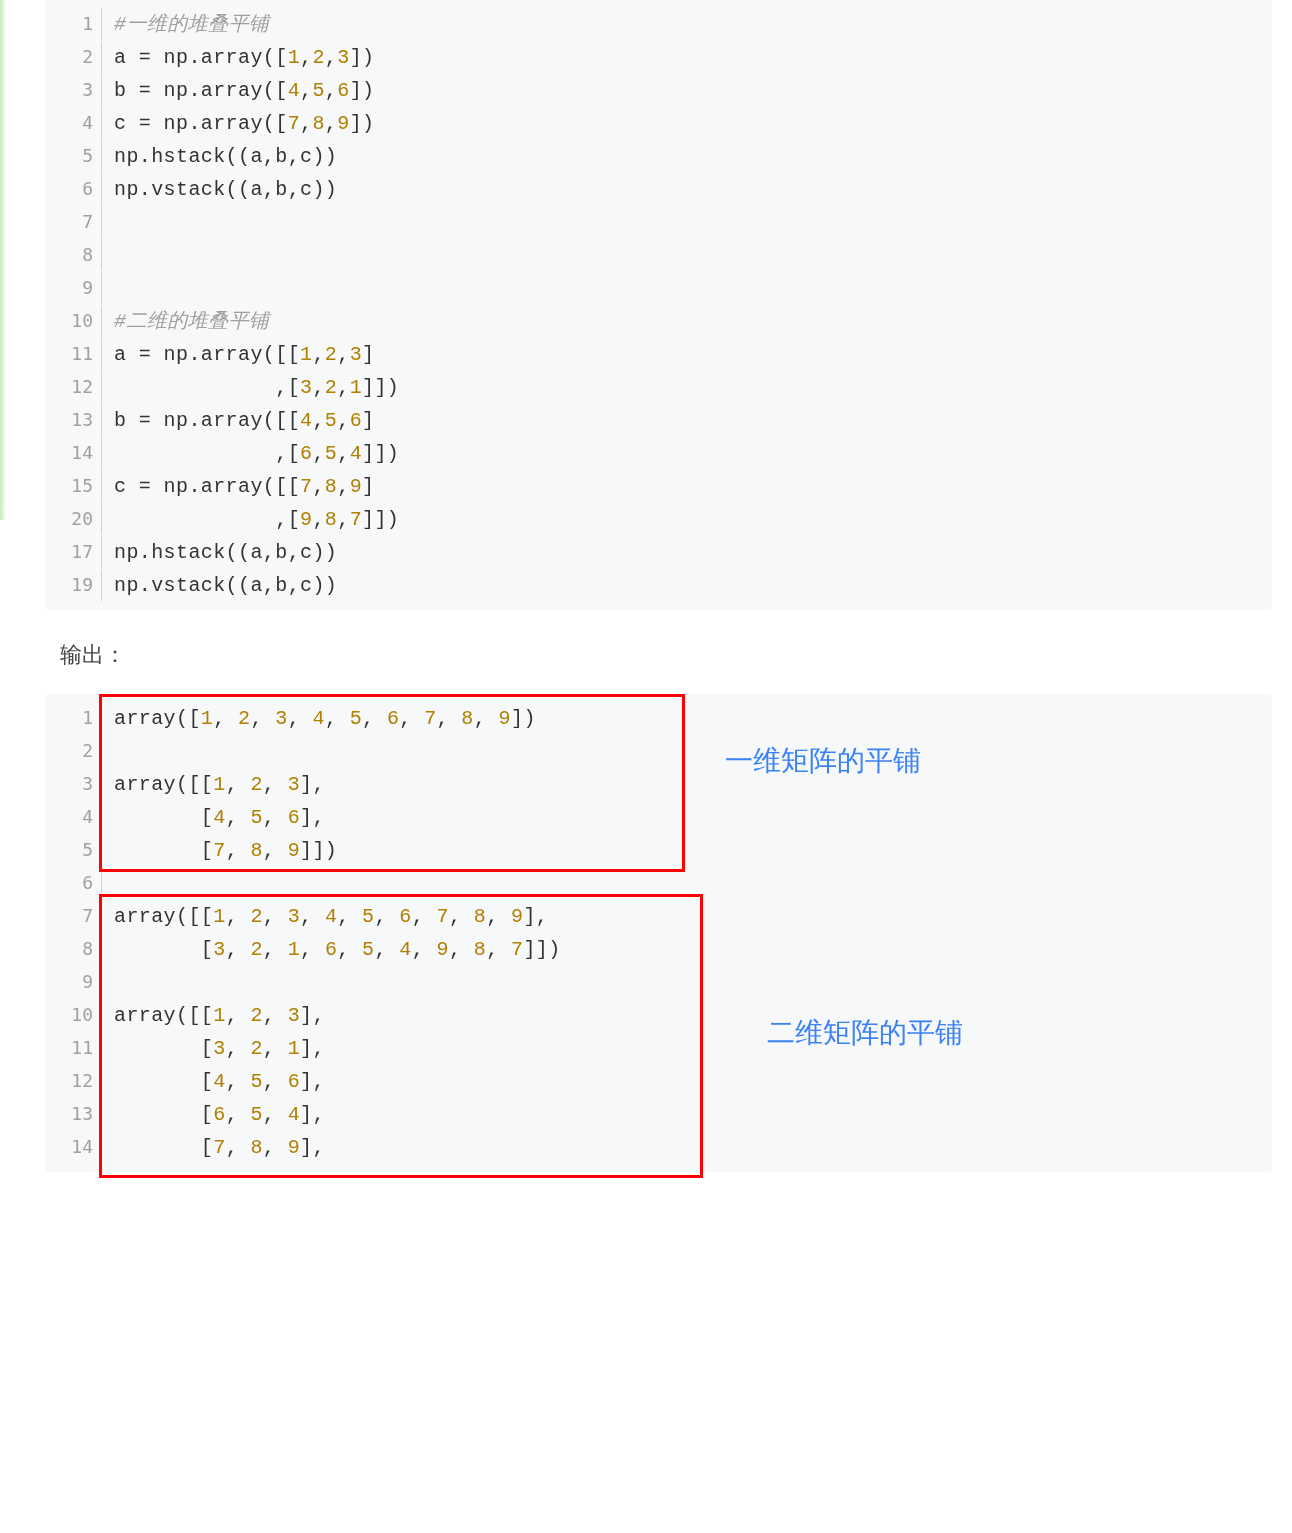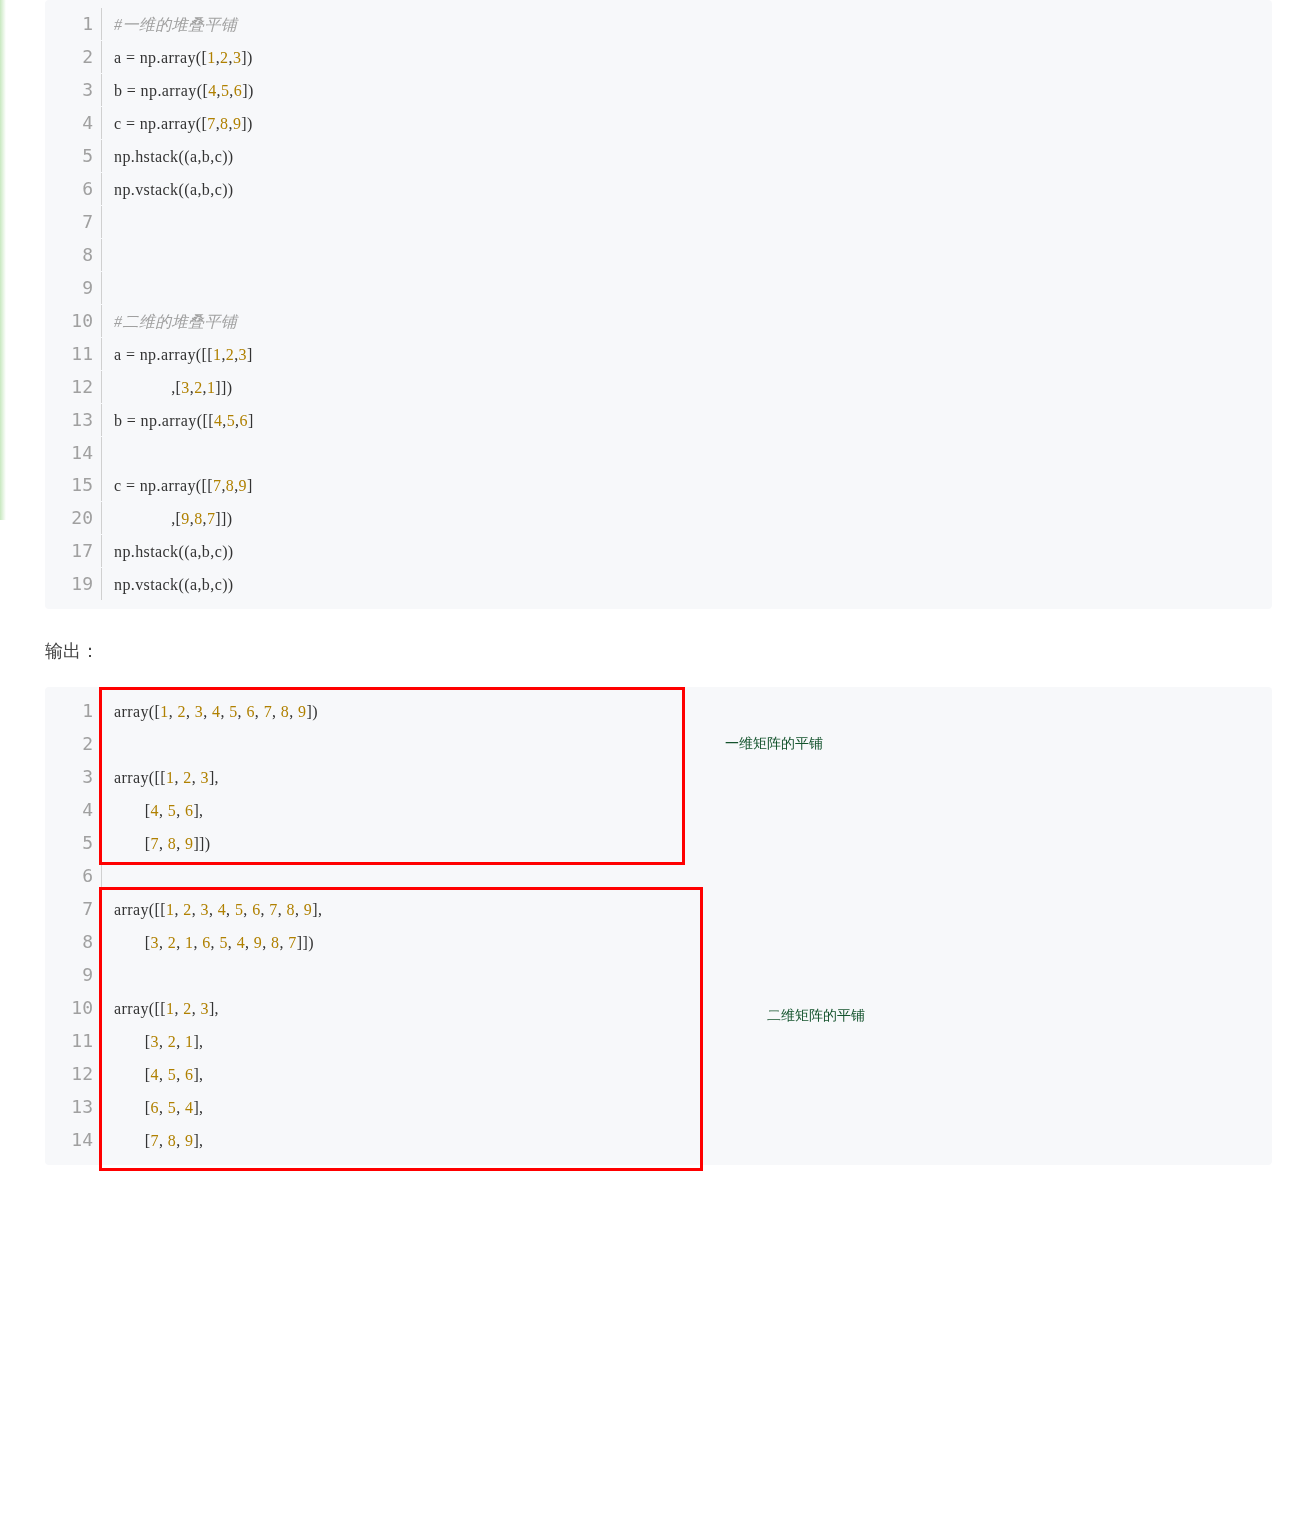--- a/index.html
+++ b/index.html
@@ -5,30 +5,30 @@
 body { margin: 0; padding: 0; font-family: Arial, sans-serif; background: #fff; font-size: 18px; }
 .page { padding: 0 20px 20px 45px; }
 .code-block { background: #f7f8fa; border-radius: 4px; padding: 8px 0; margin-bottom: 30px; position: relative; }
 .code-line { display: flex; align-items: baseline; line-height: 32px; }
 .line-number {
   width: 48px; text-align: right; padding-right: 8px;
   color: #a0a0a0; font-family: Consolas, Monaco, monospace; font-size: 18px;
   border-right: 1px solid #d0d0d0; margin-right: 12px; user-select: none;
 }
 .code-content {
-  font-family: Liberation Serif, serif; font-size: 16px;
+  font-family: Liberation Mono, monospace; font-size: 20px;
   white-space: pre; color: #333; letter-spacing: 0.4px;
 }
 .tok-comment { color: #a0a0a0; font-style: italic; }
 .tok-num { color: #b08000; }
 .tok-text { color: #333; }
-.section-label { font-size: 18px; color: #444; margin: 30px 0 24px 0; }
+.section-label { font-size: 22px; color: #444; margin: 30px 0 24px 15px; }
 .output-wrap { position: relative; }
 .annotation {
-  position: absolute; color: #14532d; font-size: 14px; white-space: nowrap;
+  position: absolute; color: #3b82f6; font-size: 28px; white-space: nowrap;
 }
 .red-box { position: absolute; border: 3px solid #ff0000; pointer-events: none; }
 .left-gradient {
   position: absolute; left: 0; top: 0; width: 6px; height: 520px;
   background: linear-gradient(to right, #c8e8c0, transparent);
 }
 </style>
 </head>
 <body>
 
@@ -84,20 +84,21 @@
         <div class="code-line">
           <span class="line-number">12</span>
           <span class="code-content"><span class="tok-text">             ,[</span><span class="tok-num">3</span><span class="tok-text">,</span><span class="tok-num">2</span><span class="tok-text">,</span><span class="tok-num">1</span><span class="tok-text">]])</span></span>
         </div>
         <div class="code-line">
           <span class="line-number">13</span>
           <span class="code-content"><span class="tok-text">b = np.array([[</span><span class="tok-num">4</span><span class="tok-text">,</span><span class="tok-num">5</span><span class="tok-text">,</span><span class="tok-num">6</span><span class="tok-text">]</span></span>
         </div>
         <div class="code-line">
           <span class="line-number">14</span>
+          <span class="code-content"><span class="tok-text">             ,[</span><span class="tok-num">6</span><span class="tok-text">,</span><span class="tok-num">5</span><span class="tok-text">,</span><span class="tok-num">4</span><span class="tok-text">]])</span></span>
         </div>
         <div class="code-line">
           <span class="line-number">15</span>
           <span class="code-content"><span class="tok-text">c = np.array([[</span><span class="tok-num">7</span><span class="tok-text">,</span><span class="tok-num">8</span><span class="tok-text">,</span><span class="tok-num">9</span><span class="tok-text">]</span></span>
         </div>
         <div class="code-line">
           <span class="line-number">20</span>
           <span class="code-content"><span class="tok-text">             ,[</span><span class="tok-num">9</span><span class="tok-text">,</span><span class="tok-num">8</span><span class="tok-text">,</span><span class="tok-num">7</span><span class="tok-text">]])</span></span>
         </div>
         <div class="code-line">

